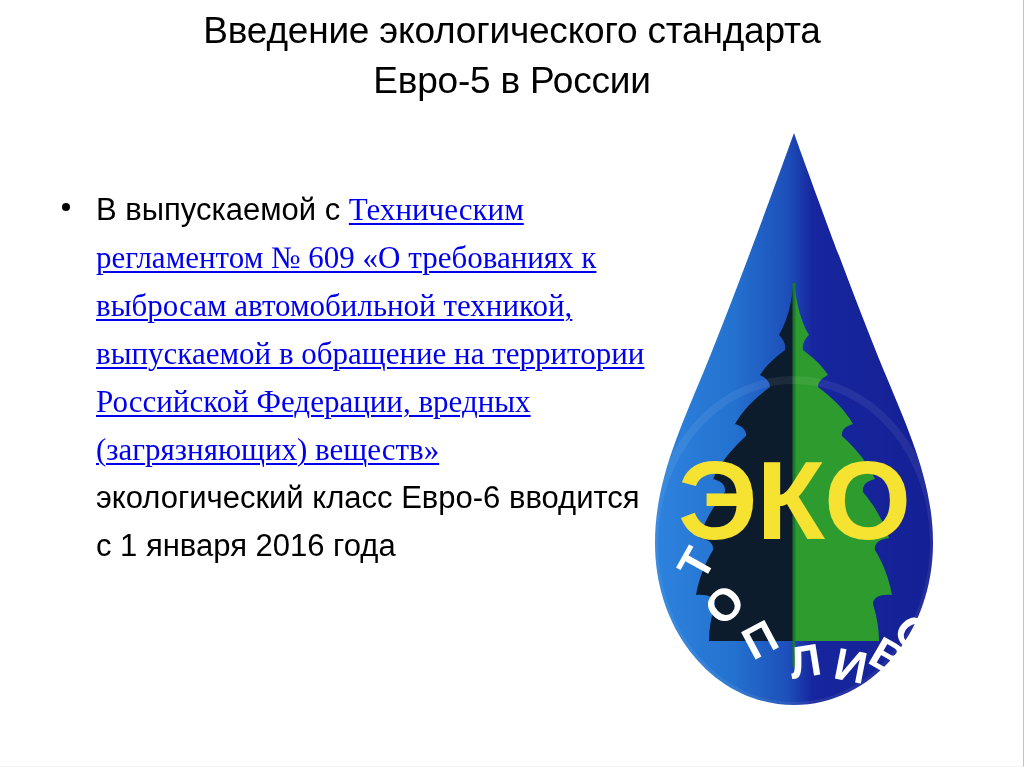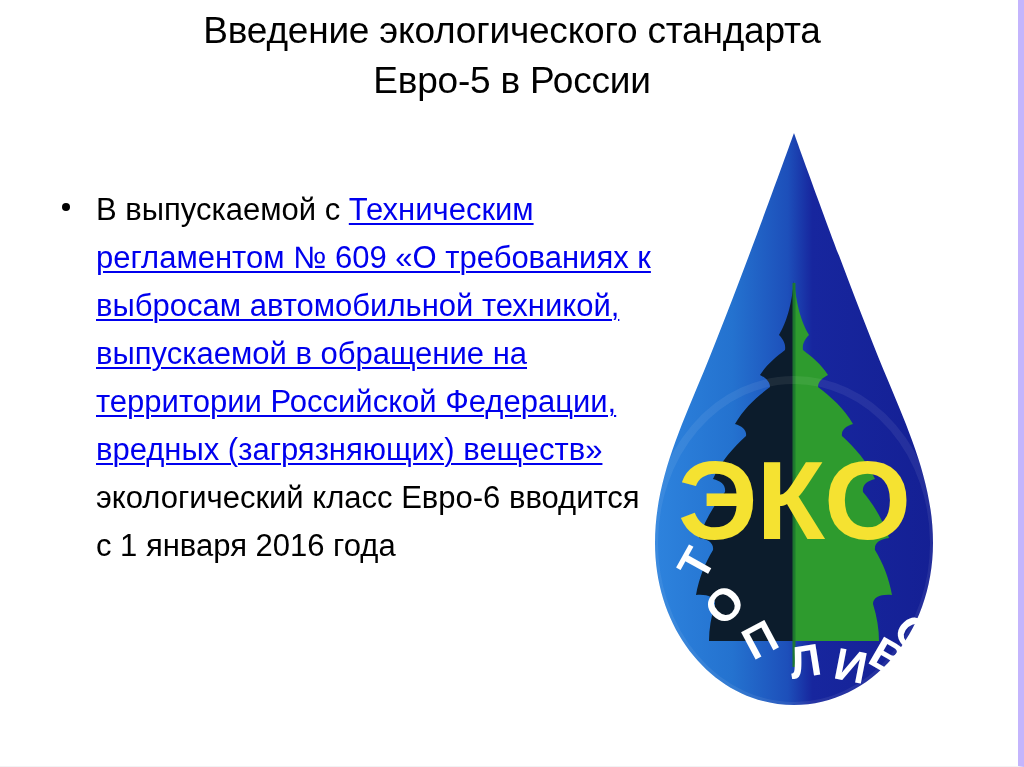--- a/index.html
+++ b/index.html
@@ -12,21 +12,21 @@
     font-family: "Liberation Sans", "DejaVu Sans", sans-serif;
   }
 
   #slide {
     position: relative;
     width: 1024px;
     height: 767px;
     background: #ffffff;
     overflow: hidden;
     box-sizing: border-box;
-    border-right: 6px solid #c4b5fd;
+    border-right: 1px solid #c4b5fd;
     border-bottom: 1px solid #f2f2f4;
   }
 
   
   #title {
     position: absolute;
     left: 40px;
     top: 6px;
     width: 944px;
     text-align: center;
@@ -62,20 +62,21 @@
     font-size: 31px;
     line-height: 48px;
     color: #000000;
     word-spacing: 0px;
   }
   .lnk {
     color: #0000ee;
     text-decoration: underline;
     text-underline-offset: 3px;
     text-decoration-thickness: 2px;
+    font-family: Liberation Serif, serif;
   }
 
   
   #logo {
     position: absolute;
     left: 641px;
     top: 131px;
     width: 306px;
     height: 578px;
   }

